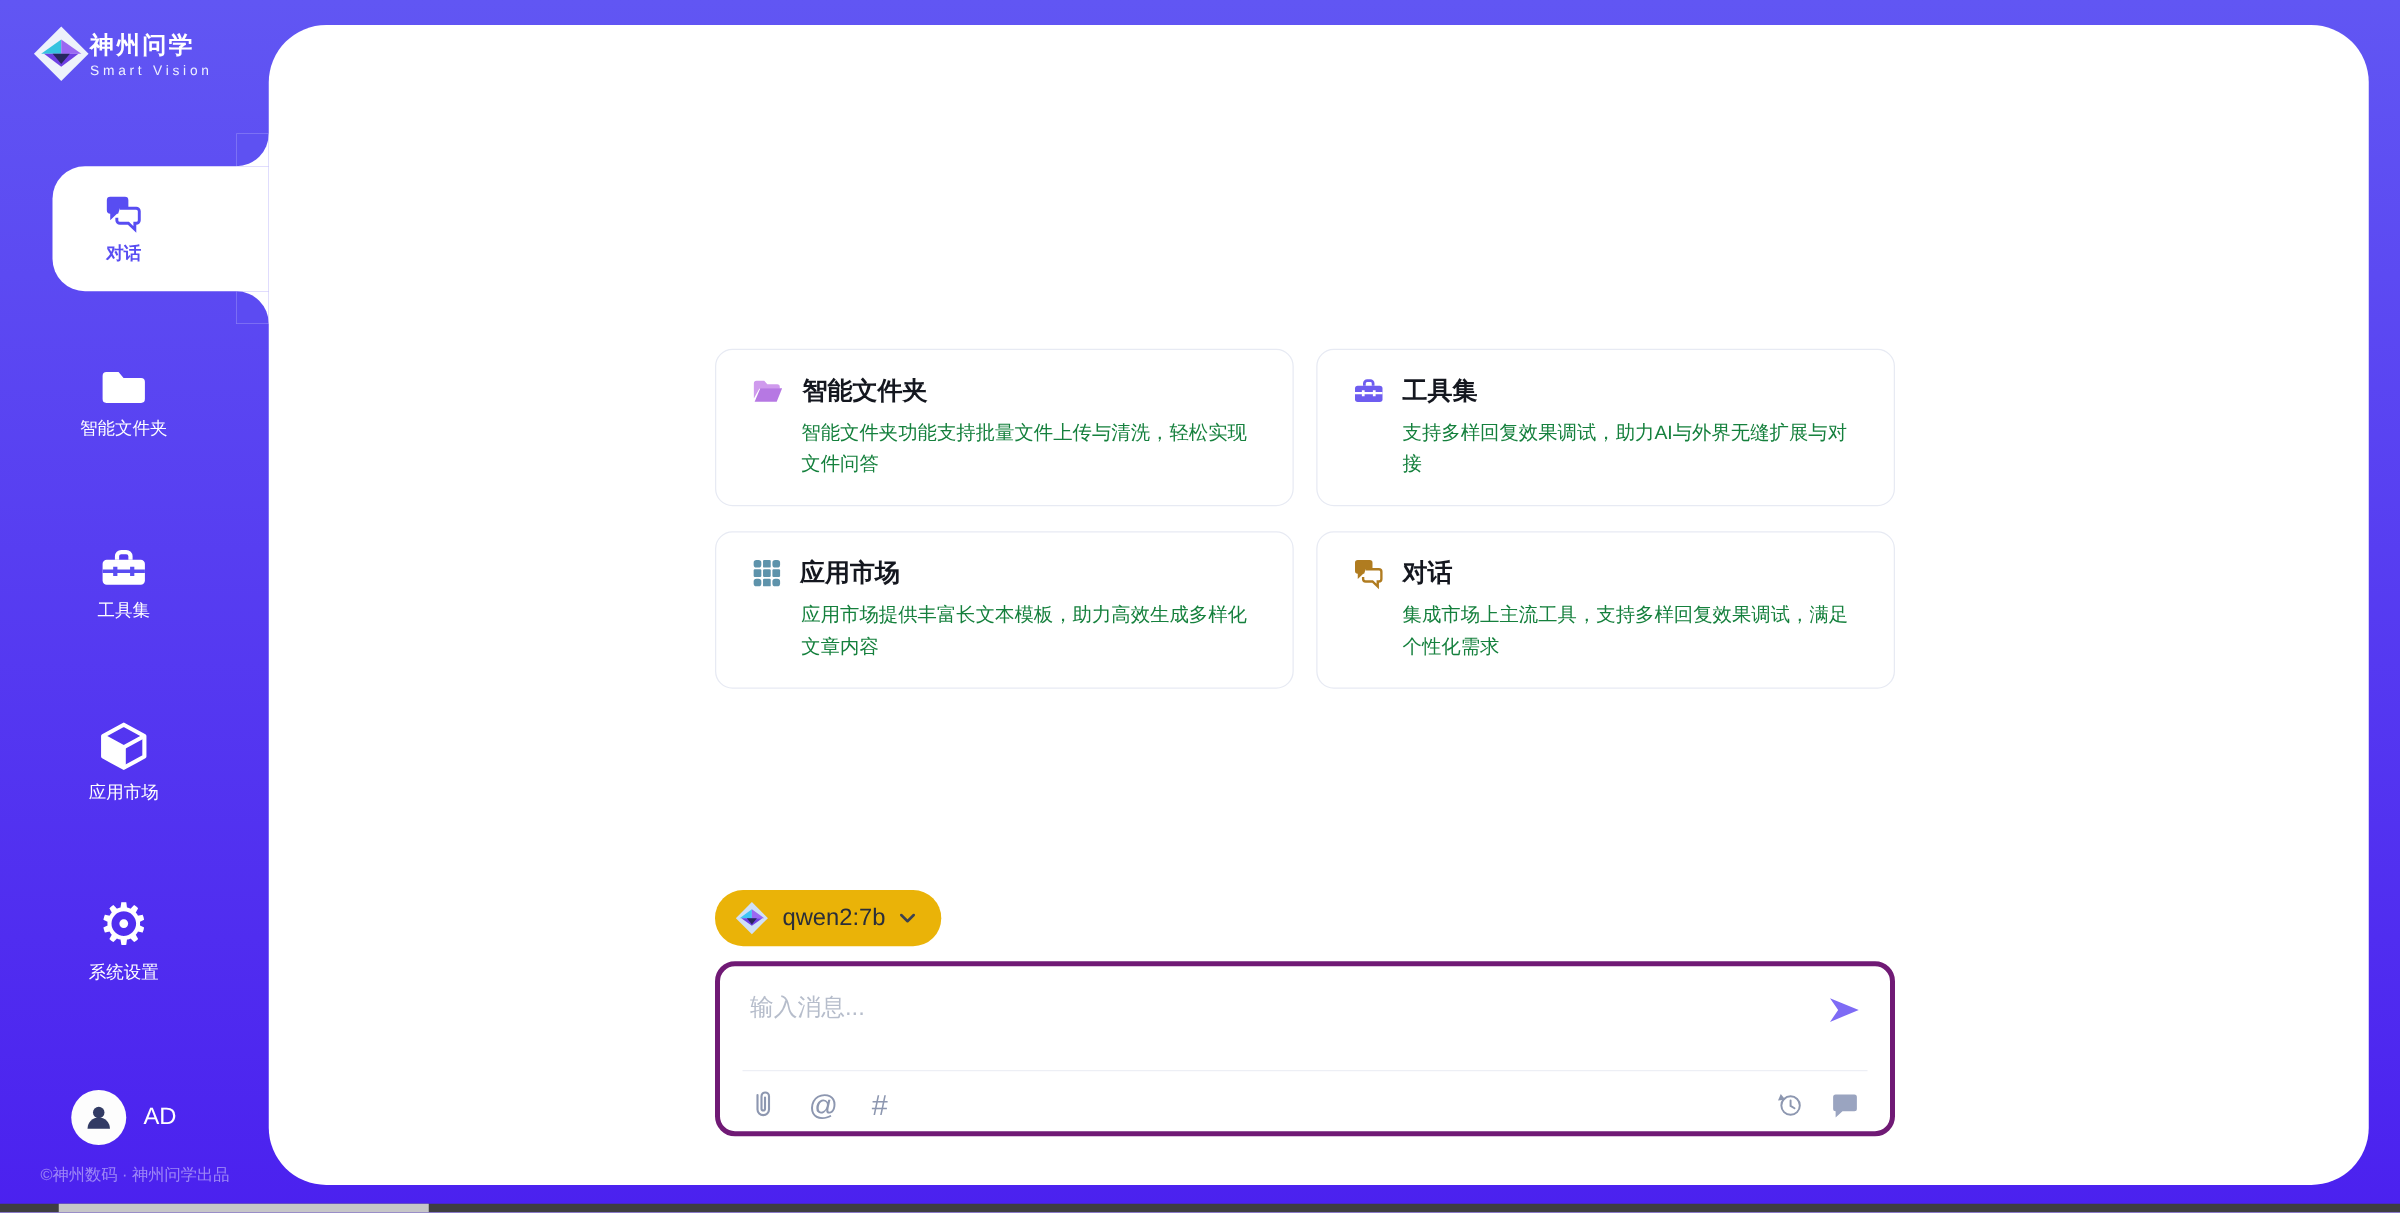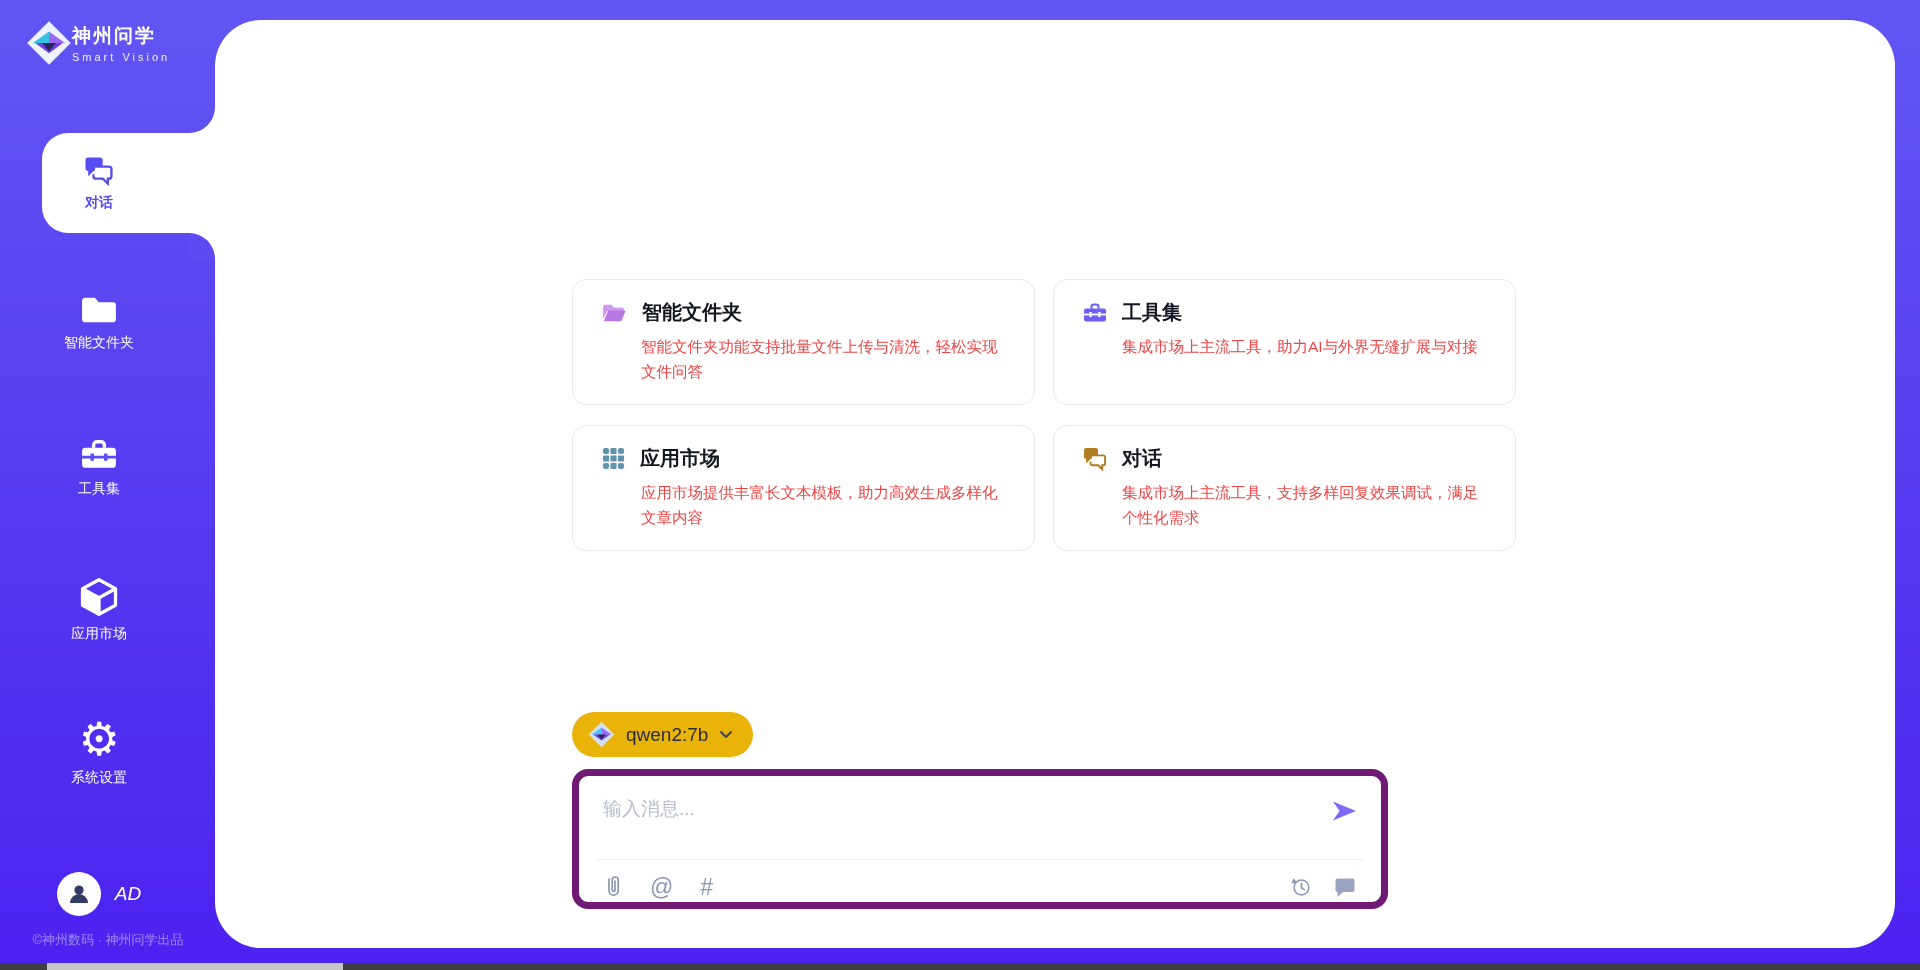--- a/index.html
+++ b/index.html
@@ -42,47 +42,47 @@
   .nav-item .lbl{ font-size:14px; }
   .nav-item.i2{ top:293px; } .nav-item.i3{ top:435px; }
   .nav-item.i4{ top:576px; } .nav-item.i5{ top:716px; }
   .gear-glyph{ font-size:46px; line-height:46px; color:#fff;
                font-family:"DejaVu Sans",sans-serif; }
 
   .user-row{ position:absolute; top:872px; left:0; width:198px;
              display:flex; align-items:center; justify-content:center; gap:14px; cursor:pointer; }
   .user-avatar{ width:44px; height:44px; border-radius:50%; background:#fdfdfd;
                 display:flex; align-items:center; justify-content:center; }
-  .user-name{ color:#fff; font-size:19px; font-weight:500;font-style:italic; }
+  .user-name{ color:#fff; font-size:19px; font-weight:500; }
   .sidebar-footer{ position:absolute; top:931px; left:2px; width:212px; text-align:center;
                    color:rgba(255,255,255,0.45); font-size:13px; }
 
   
   .bottom-strip{ position:absolute; left:0; bottom:0; width:100%; height:7px; background:#3e3e40; z-index:5; }
   .bottom-strip .thumb{ position:absolute; left:47px; top:0; width:296px; height:7px; background:#c6c6c8; }
 
   
   .greeting{ position:absolute; left:357px; top:138px; display:flex; align-items:center; gap:14px; }
   .greeting h1{ font-size:29px; font-weight:bold; color:#10131a; letter-spacing:0.5px; }
 
   .cards{ position:absolute; left:357px; top:259px; width:944px;
           display:grid; grid-template-columns:463px 463px; grid-column-gap:18px; grid-row-gap:20px; }
   .card{ height:126px; background:#fff; border:1px solid #e7eaf3; border-radius:14px;
          padding:19px 26px 0 28px; cursor:pointer; }
   .card-head{ display:flex; align-items:center; gap:14px; }
   .card-title{ font-size:20px; font-weight:bold; color:#14171f; }
-  .card-desc{ margin:8px 0 0 40px; font-size:15.5px; line-height:1.62; color:#ef4444; }
+  .card-desc{ margin:8px 0 0 40px; font-size:15.5px; line-height:1.62; color:#15803d; }
 
   .model-pill{ position:absolute; left:357px; top:692px; height:45px;
                display:inline-flex; align-items:center; gap:11px; padding:0 20px 0 16px;
                background:#eab308; border-radius:23px; cursor:pointer; }
   .model-pill .model-name{ font-size:19px; color:#2a2e3a; }
 
-  .composer{ position:absolute; left:357px; top:749px; width:816px; height:140px;
-             background:#fff; border:7px solid #701a75; border-radius:16px; }
+  .composer{ position:absolute; left:357px; top:749px; width:944px; height:140px;
+             background:#fff; border:4px solid #701a75; border-radius:16px; }
   .composer-top{ position:relative; height:83px; }
   .composer textarea{
     width:840px; height:60px; margin:20px 0 0 24px; border:none; outline:none; resize:none;
     font-family:inherit; font-size:19px; color:#2b2f3a; background:transparent;
   }
   .composer textarea::placeholder{ color:#b6bdcb; }
   .send-btn{ position:absolute; right:22px; top:20px; cursor:pointer; line-height:0; }
   .composer-divider{ margin:0 18px; border-top:1px solid #edeff5; }
   .composer-toolbar{ height:54px; display:flex; align-items:center; padding:0 24px; gap:27px;
                      color:#8d97b0; }
@@ -186,21 +186,21 @@
     <div class="card">
       <div class="card-head">
         <svg width="26" height="25" viewBox="0 0 26 24">
           <path d="M9.5 8 V6.2 A2.2 2.2 0 0 1 11.7 4 h2.6 A2.2 2.2 0 0 1 16.5 6.2 V8" fill="none" stroke="#6e5df0" stroke-width="2.2"></path>
           <rect x="2" y="8" width="22" height="13" rx="2.2" fill="#6e5df0"></rect>
           <path d="M2 14 h22" stroke="#fff" stroke-width="1.8"></path>
           <path d="M8.6 11.6 v4.8 M17.4 11.6 v4.8" stroke="#fff" stroke-width="2.2"></path>
         </svg>
         <span class="card-title">工具集</span>
       </div>
-      <p class="card-desc">集成市场上主流工具，助力AI与外界无缝扩展与对接</p>
+      <p class="card-desc">支持多样回复效果调试，助力AI与外界无缝扩展与对接</p>
     </div>
 
     <div class="card">
       <div class="card-head">
         <svg width="25" height="25" viewBox="0 0 26 26">
           <g fill="#5e93ab">
             <rect x="2" y="2" width="6.4" height="6.4" rx="2.4"></rect>
               <rect x="9.8" y="2" width="6.4" height="6.4" rx="1"></rect>
               <rect x="17.6" y="2" width="6.4" height="6.4" rx="2.4"></rect>
             <rect x="2" y="9.8" width="6.4" height="6.4" rx="1"></rect>

